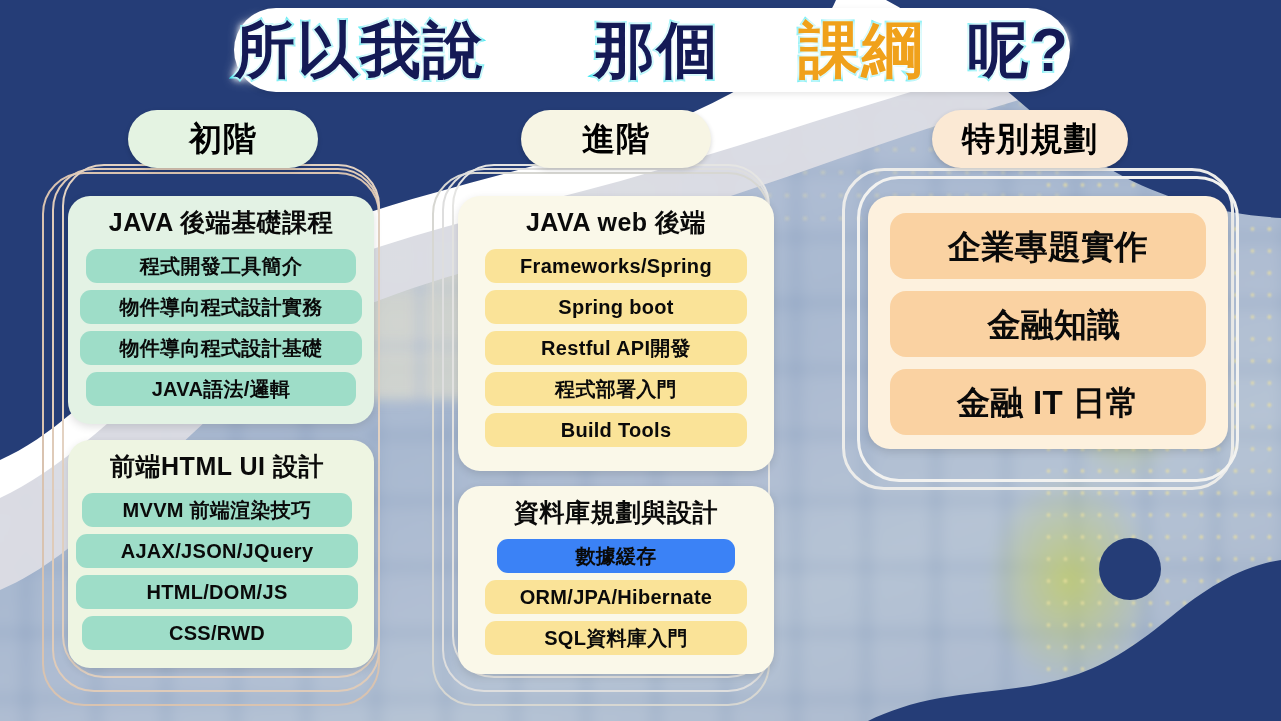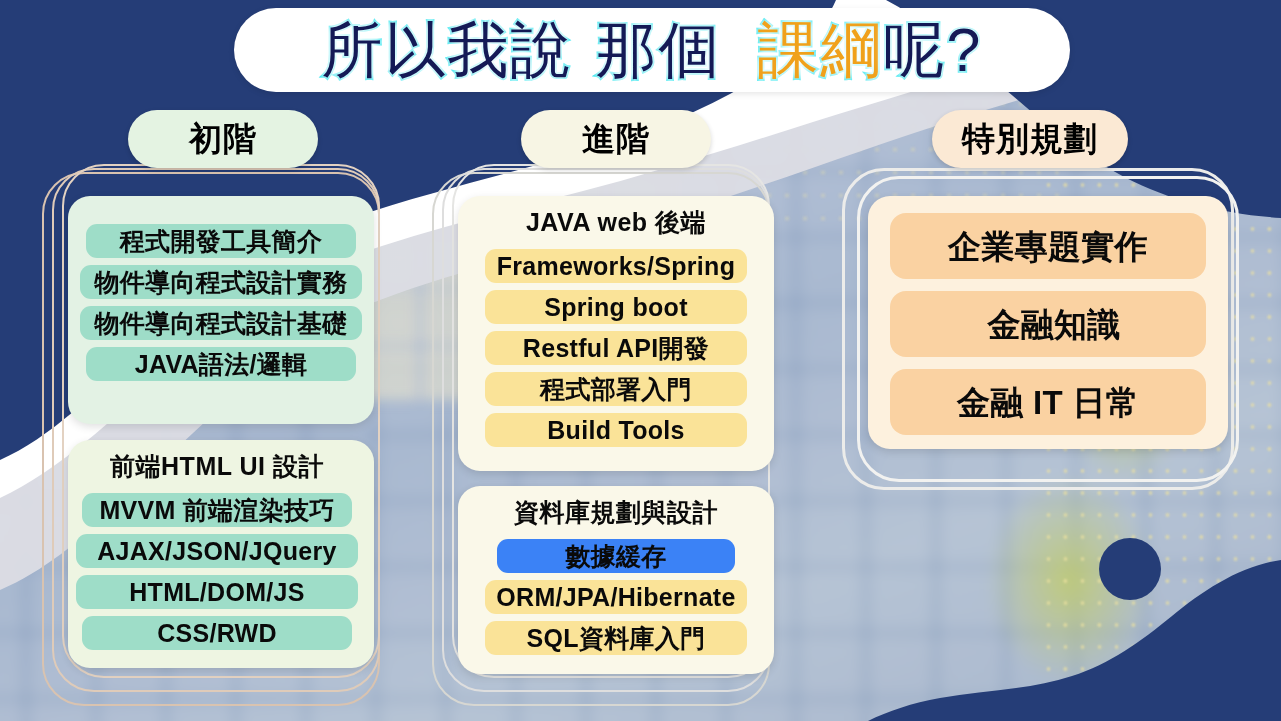--- a/index.html
+++ b/index.html
@@ -76,23 +76,23 @@
     background: #ffffff;
     border-radius: 44px;
     box-shadow: 0 2px 6px rgba(0,0,0,.10);
   }
   .title-text {
     position: absolute;
     left: 234px; top: 8px;
     width: 836px; height: 84px;
     display: flex;
     align-items: center;
-    justify-content: center;
+    justify-content: space-between;
     font-size: 61px;
-    font-weight: normal;
+    font-weight: bold;
     letter-spacing: 2px;
     white-space: nowrap;
     line-height: 1;
   }
   .title-text .seg {
     color: #141a56;
     -webkit-text-stroke: 3.5px #16e4ef;
     paint-order: stroke fill;
     text-shadow:
       0 0 7px #ffffff, 0 0 7px #ffffff, 0 0 10px #ffffff,
@@ -140,21 +140,21 @@
     color: #0a0a0a;
     letter-spacing: .5px;
     text-align: center;
     line-height: 1;
   }
   .pill {
     border-radius: 11px;
     display: flex;
     align-items: center;
     justify-content: center;
-    font-size: 25px;
+    font-size: 20px;
     font-weight: bold;
     color: #0a0a0a;
     box-sizing: border-box;
     text-align: center;
     line-height: 1;
     letter-spacing: .3px;
   }
   .pill.big {
     border-radius: 16px;
     font-size: 33px;
@@ -203,20 +203,21 @@
   <div class="frame" style="left:452px; top:164px; width:314px; height:510px; border-color:#e5e5e3;"></div>
 
   <div class="frame" style="left:842px; top:168px; width:386px; height:316px; border-color:#ececea; border-width:3px;"></div>
   <div class="frame" style="left:857px; top:176px; width:376px; height:300px; border-color:#f2f2f0; border-width:3px;"></div>
 
   <div class="col-head" style="left:128px; top:110px; width:190px; height:58px; background:#e4f3e2;">
     <span>初階</span>
   </div>
 
   <div class="panel" style="left:68px; top:196px; width:306px; height:228px; background:#e3f2e4; padding:14px 12px 0 12px;">
+    <div class="panel-title">JAVA 後端基礎課程</div>
     <div class="pill" style="margin-top:14px; width:270px; height:34px; background:#9eddc8;">程式開發工具簡介</div>
     <div class="pill" style="margin-top:7px; width:282px; height:34px; background:#9eddc8;">物件導向程式設計實務</div>
     <div class="pill" style="margin-top:7px; width:282px; height:34px; background:#9eddc8;">物件導向程式設計基礎</div>
     <div class="pill" style="margin-top:7px; width:270px; height:34px; background:#9eddc8;">JAVA語法/邏輯</div>
   </div>
 
   <div class="panel" style="left:68px; top:440px; width:306px; height:228px; background:#eef5e2; padding:14px 20px 0 12px;">
     <div class="panel-title">前端HTML UI 設計</div>
     <div class="pill" style="margin-top:14px; width:270px; height:34px; background:#9eddc8;">MVVM 前端渲染技巧</div>
     <div class="pill" style="margin-top:7px; width:282px; height:34px; background:#9eddc8;">AJAX/JSON/JQuery</div>

